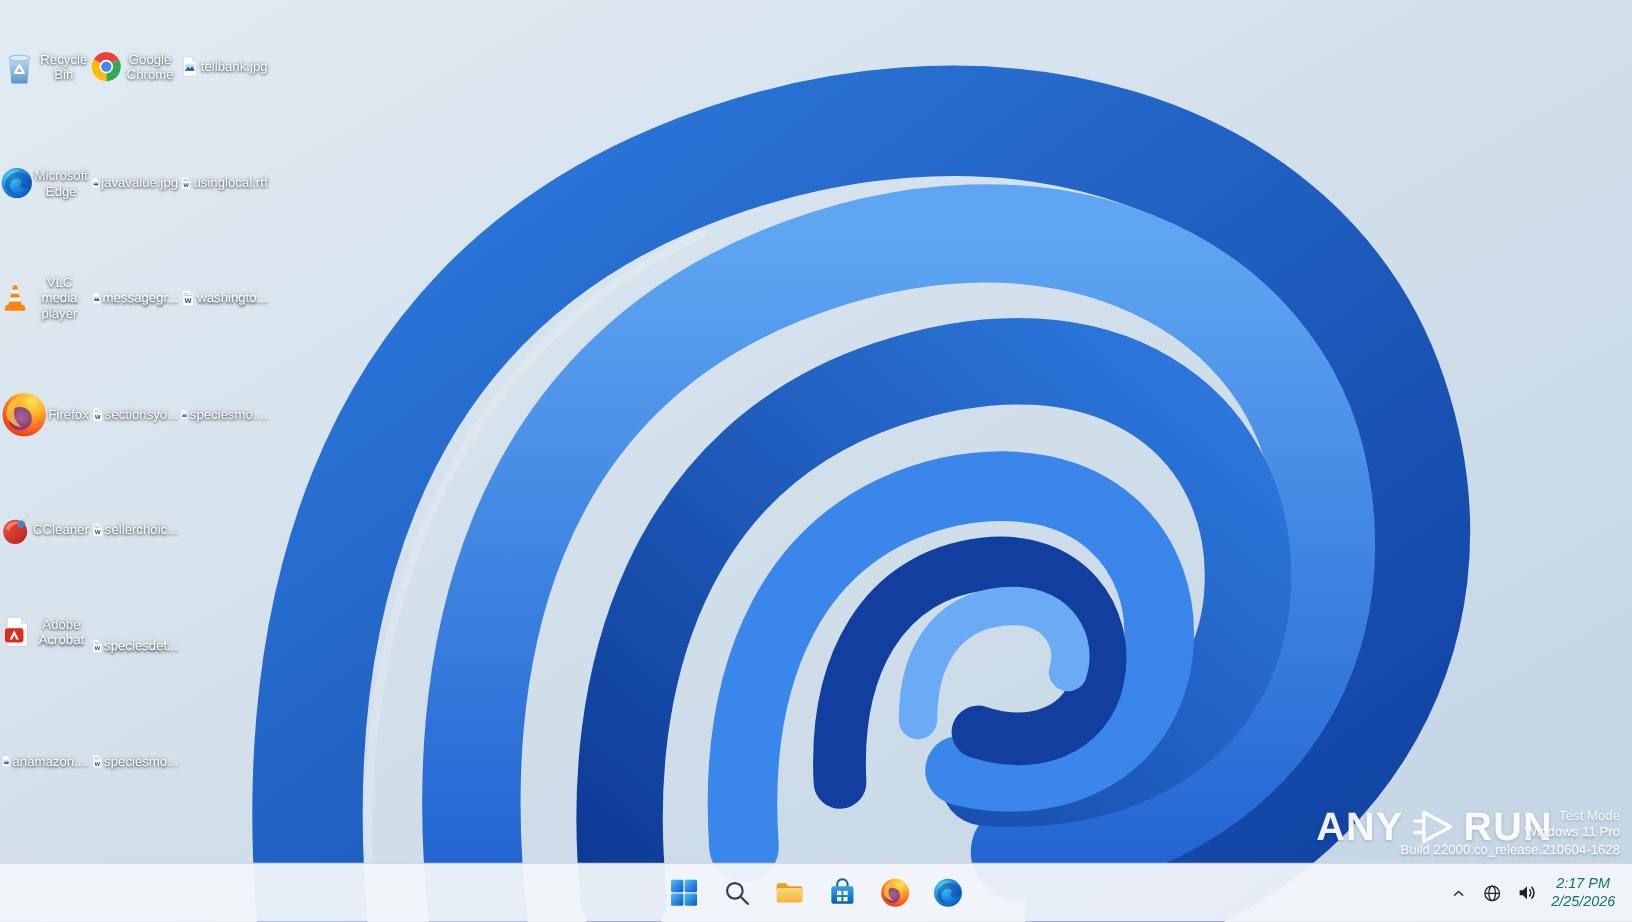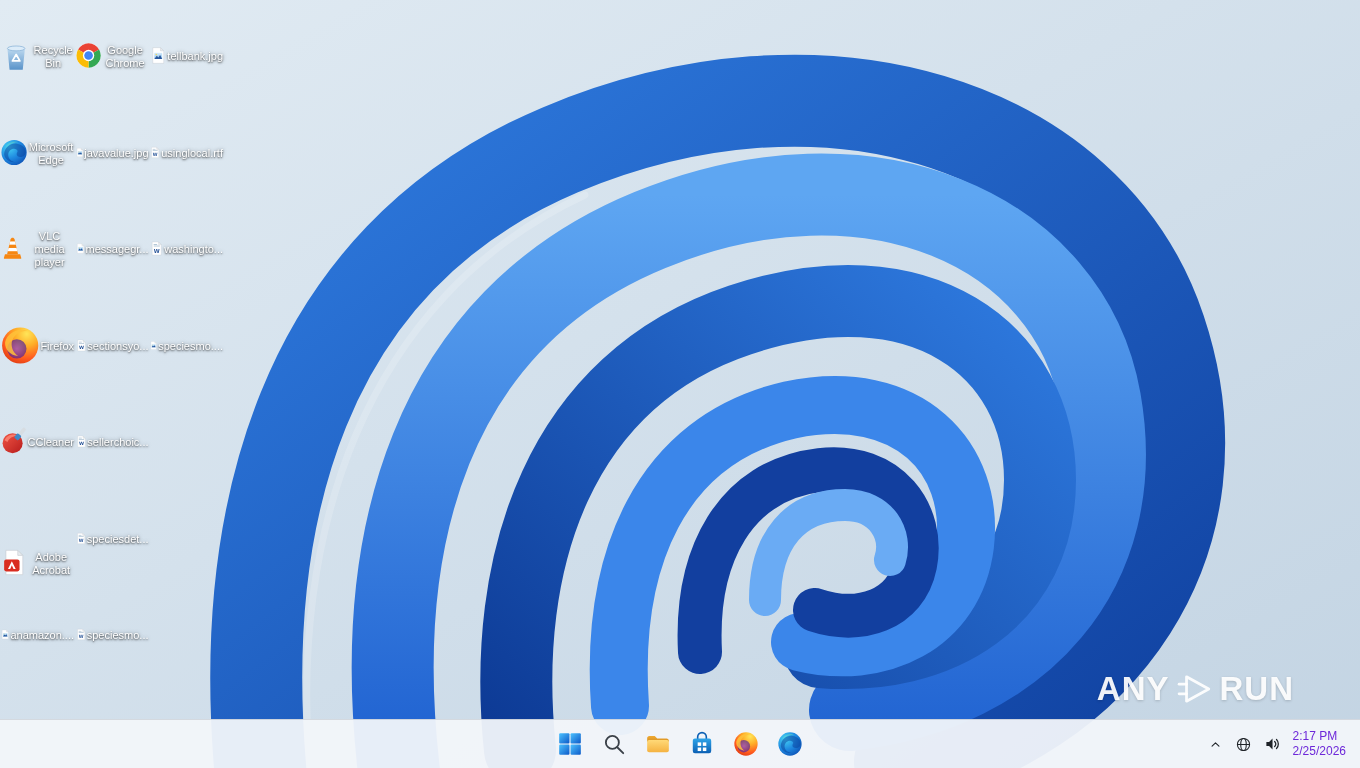--- a/index.html
+++ b/index.html
@@ -62,22 +62,22 @@
     display:flex;align-items:center;gap:2px;
   }
   .tray-btn{
     height:40px;display:flex;align-items:center;justify-content:center;
     border-radius:4px;cursor:pointer;
   }
   .tray-btn.chev{width:26px;}
   .tray-btn.sys{width:26px;}
   .tray-btn svg{display:block;}
   .clock{
-    text-align:left;font-size:12px;line-height:15px;color:#6d28d9;
-    padding:4px 8px 4px 6px;border-radius:4px;cursor:default;
+    text-align:center;font-size:12px;line-height:15px;color:#0f766e;
+    padding:4px 8px 4px 6px;border-radius:4px;cursor:default;font-style:italic;
   }
 </style>
 </head>
 <body>
 
 <div class="stage">
 
   <svg class="wallpaper" viewBox="0 0 1360 768" preserveAspectRatio="none" aria-hidden="true">
     <defs>
       <linearGradient id="bgG" x1="0" y1="0" x2="1" y2="1">
@@ -196,21 +196,21 @@
             <circle cx="22" cy="27" r="17.5" fill="url(#ccg)"></circle>
             <path d="M8 22 C12 12 25 9 33 15 C26 13 16 17 13 25 Z" fill="#ff8a78" opacity="0.8"></path>
             <g transform="rotate(40 33 13)">
               <rect x="30" y="-3" width="6.5" height="15" rx="2" fill="#d7dde2"></rect>
               <rect x="28.8" y="11.5" width="9" height="10" rx="2" fill="#3f87c5"></rect>
             </g>
           </svg>
         </span>
         <span class="icon-label">CCleaner</span>
       </div>
-      <div class="desktop-icon" style="left: 0px; top: 513px;">
+      <div class="desktop-icon" style="left: 0px; top: 477px;">
         <span class="icon-image">
           <svg viewBox="0 0 48 48">
             <path d="M10 3.5 H30 L38.5 12 V44.5 H10 Z" fill="#ffffff" stroke="#c3c8cf" stroke-width="1"></path>
             <path d="M30 3.5 L38.5 12 H30 Z" fill="#e8ebee" stroke="#c3c8cf" stroke-width="1"></path>
             <rect x="7" y="19" width="26" height="20" rx="3.5" fill="#d92d20"></rect>
             <path d="M13.5 35 L20 22 L26.5 35 H22.8 L20 28.6 L17.2 35 Z" fill="#ffffff"></path>
           </svg>
         </span>
         <span class="icon-label">Adobe Acrobat</span>
       </div>
@@ -397,20 +397,25 @@
       <span class="playicon">
         <svg viewBox="0 0 34 30">
           <g stroke="rgba(255,255,255,0.93)" stroke-width="2.6" fill="none" stroke-linejoin="round" stroke-linecap="round">
             <path d="M9 3.5 L30 15 L9 26.5 Z"></path>
             <path d="M2 10.5 h7"></path>
             <path d="M2 19.5 h7"></path>
           </g>
         </svg>
       </span>
       <span>RUN</span>
+    </div>
+    <div class="wm-lines">
+      <div>Test Mode</div>
+      <div>Windows 11 Pro</div>
+      <div>Build 22000.co_release.210604-1628</div>
     </div>
   </div>
 
   <div class="taskbar">
     <div class="task-center">
         <button class="task-button">
           <span class="task-icon">
             <svg viewBox="0 0 48 48">
               <defs>
                 <linearGradient id="wsg" x1="0" y1="0" x2="1" y2="1">

